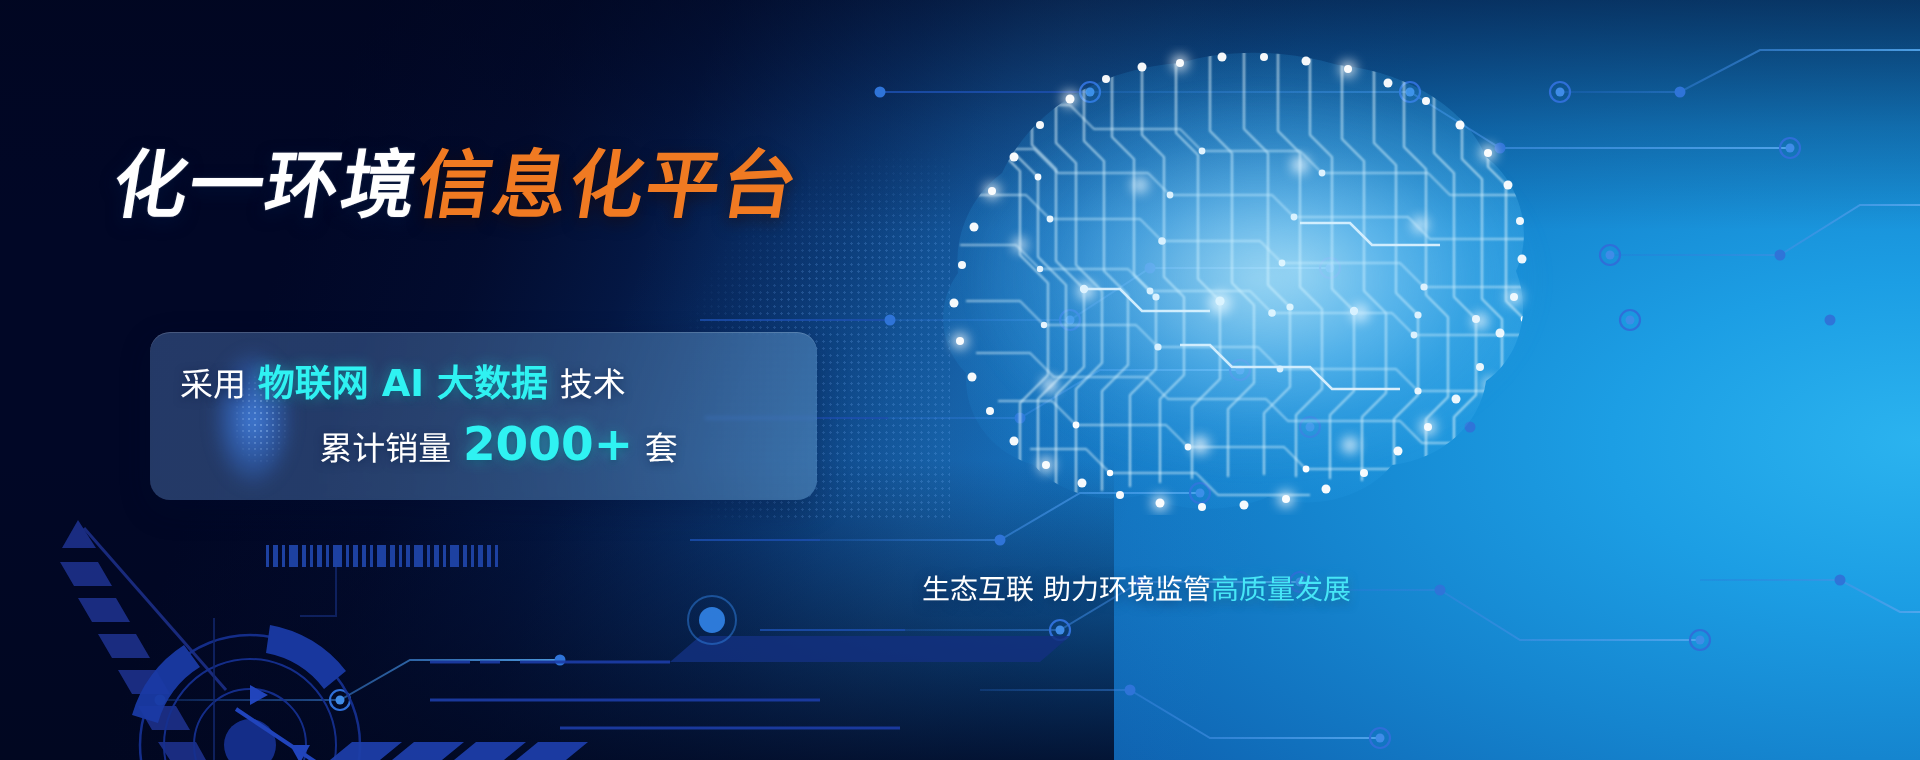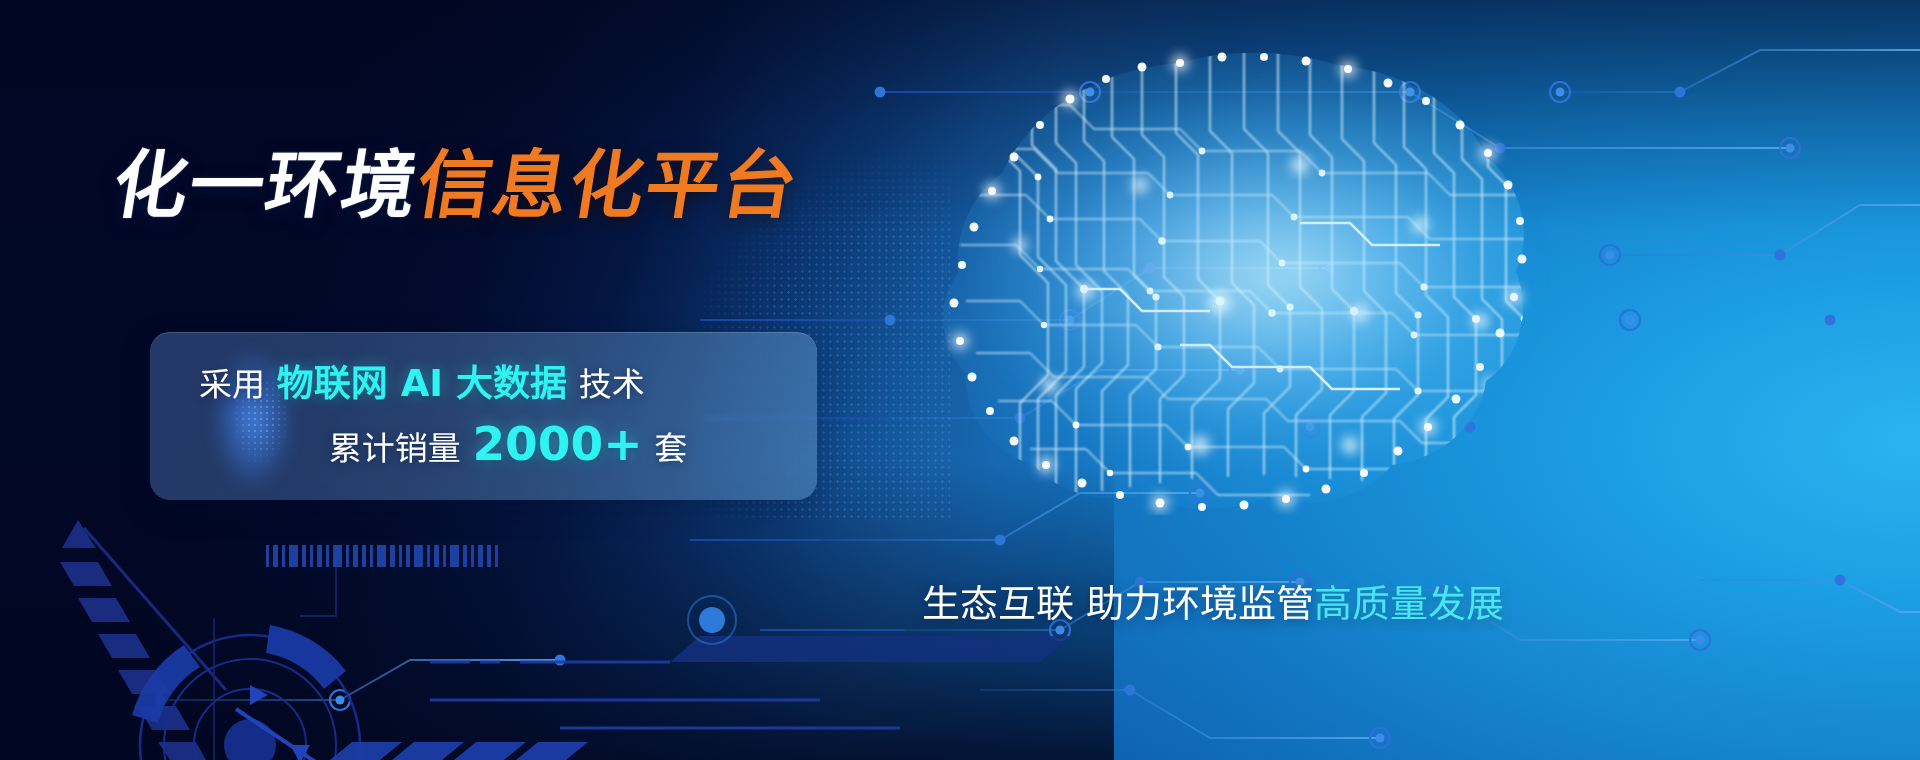--- a/index.html
+++ b/index.html
@@ -97,42 +97,41 @@
     position:absolute;left:66px;top:12px;width:90px;height:150px;
     background-image:radial-gradient(rgba(170,210,255,.55) 1px, transparent 1.1px);
     background-size:6px 6px;
     -webkit-mask-image:radial-gradient(ellipse 45% 45% at 50% 50%, #000 25%, transparent 72%);
     mask-image:radial-gradient(ellipse 45% 45% at 50% 50%, #000 25%, transparent 72%);
     opacity:.65;
   }
   .card-rows{
     position:relative;
     padding:30px 0 0 30px;
-    margin-left:19px;
   }
   .crow{
     white-space:nowrap;
     color:#ffffff;
     font-family:"DejaVu Sans","Liberation Sans",sans-serif;
     text-shadow:0 2px 8px rgba(0,20,55,.5);
   }
   .crow.r1{font-size:37px;line-height:44px;margin-bottom:15px;}
   .crow.r2{font-size:37px;line-height:44px;text-align:center;}
   .crow .sm{font-size:33px;}
   .hl{
     color:#2ff2f2;
     font-weight:bold;
     text-shadow:0 0 14px rgba(47,242,242,.45),0 2px 7px rgba(0,25,60,.5);
   }
   .hl.num{font-size:47px;letter-spacing:0px;}
 
   
   .tagline{
-    position:absolute;left:922px;top:578px;
-    font-size:38px;line-height:52px;
+    position:absolute;left:922px;top:564px;
+    font-size:28px;line-height:52px;
     white-space:nowrap;
     color:#ffffff;
     font-family:"DejaVu Sans","Liberation Sans",sans-serif;
     text-shadow:0 3px 12px rgba(0,30,70,.6);
   }
   .tagline .cy{
     color:#46e6f7;
     text-shadow:0 0 12px rgba(70,230,247,.4),0 3px 10px rgba(0,30,70,.5);
   }
 

